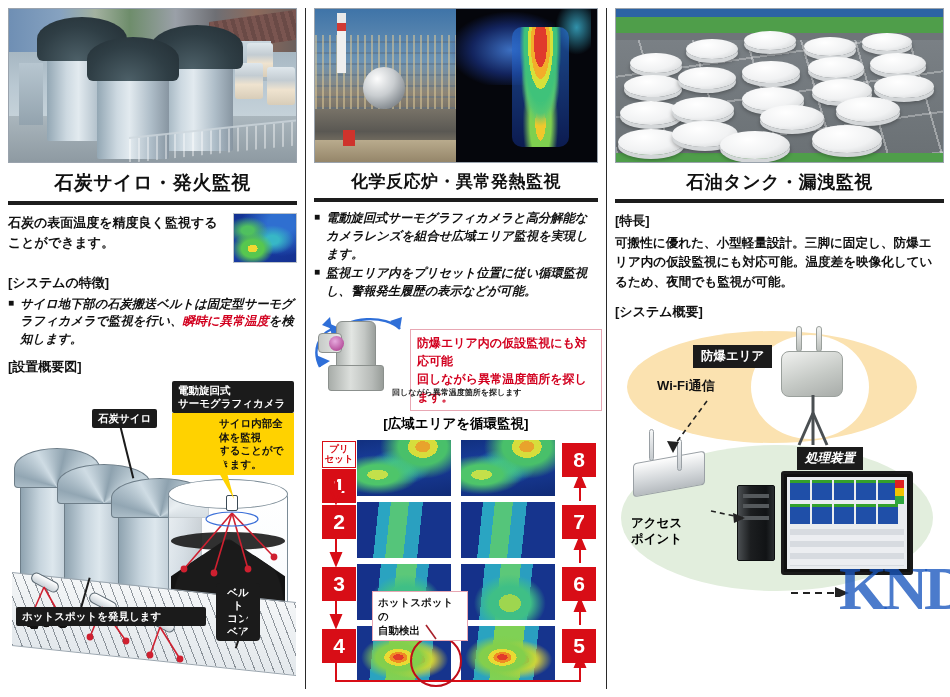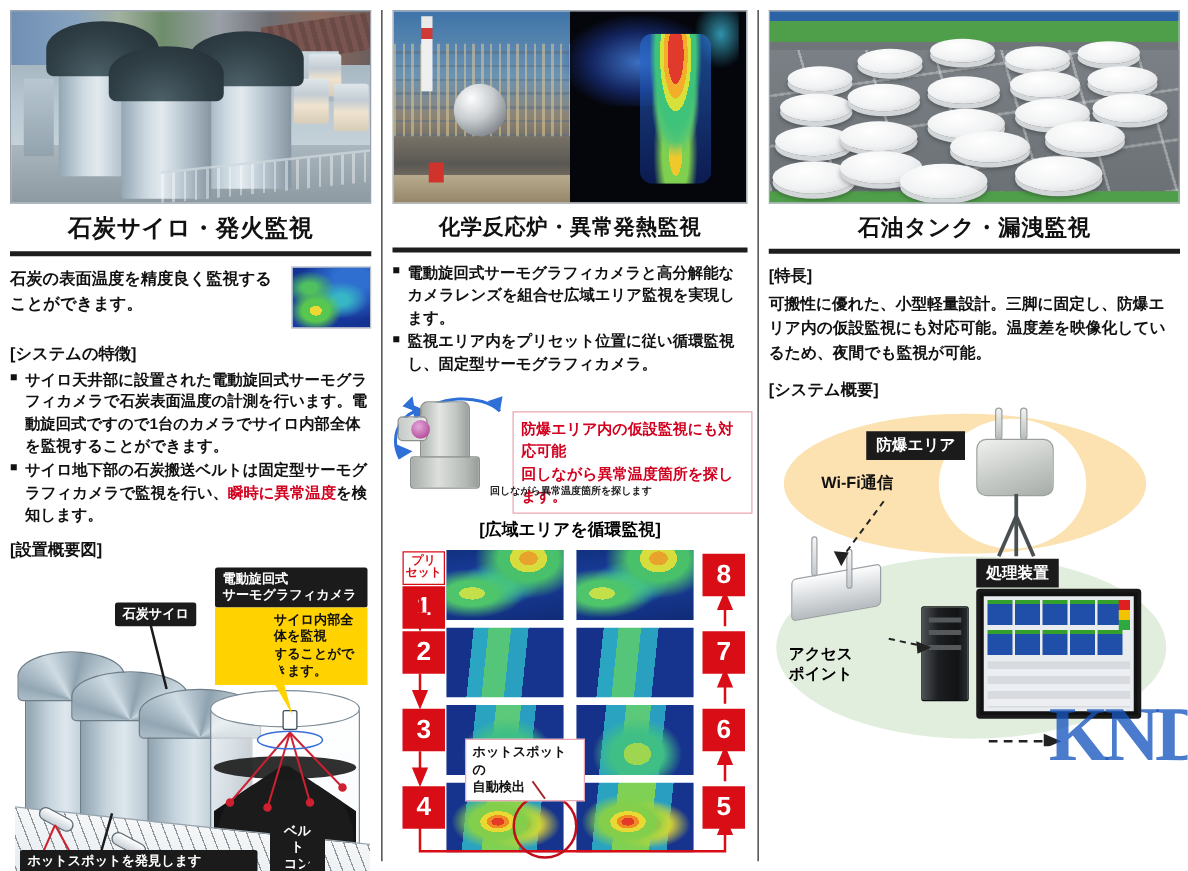--- a/index.html
+++ b/index.html
@@ -114,21 +114,21 @@
     background:
       radial-gradient(ellipse at 30% 72%, #f0d832 0 8%, #57c74f 8% 18%, rgba(20,40,140,0) 34%),
       radial-gradient(ellipse at 22% 34%, #4fc05f 0 9%, rgba(20,40,140,0) 30%),
       radial-gradient(ellipse at 62% 54%, #37b7c6 0 12%, rgba(20,40,140,0) 40%),
       radial-gradient(ellipse at 76% 20%, #2f6fd0 0 20%, rgba(20,40,140,0) 60%),
       linear-gradient(150deg,#123191,#1a3fa8 45%,#14308f 100%);
   }
   .sub-h { font-weight:bold; font-size:13px; margin:10px 0 3px 0; color:#111; }
   ul.bl { list-style:none; margin:0; padding:0; }
   ul.bl li { font-size:12.3px; line-height:1.46; font-weight:bold; color:#111;
-    padding-left:12px; position:relative; margin-bottom:1px; text-indent:0; }
+    padding-left:12px; position:relative; margin-bottom:1px; text-indent:0;font-style:italic; }
   ul.bl li:before { content:"■"; position:absolute; left:0; top:0; font-size:10px; }
   .red { color:#d2001f; }
 
   
   .diag-label { font-weight:bold; font-size:13px; margin:8px 0 2px 0; }
   .diagram1 { position:relative; width:289px; height:292px; }
   .dsilo { position:absolute; border-radius:2px;
     background:linear-gradient(90deg,#8fa3b0 0%,#c6d4dd 26%,#dde7ed 44%,#a8b8c4 78%,#7e8d99 100%);
     border:1px solid #6d7d88; }
   .dsilo .cone { position:absolute; left:-10%; top:-36px; width:120%; height:40px;
@@ -291,21 +291,20 @@
     <div class="rule"></div>
 
     <div class="body-text">
       <div class="lead">
         <p>石炭の表面温度を精度良く監視することができます。</p>
         <div class="thermo-mini"></div>
       </div>
 
       <div class="sub-h">[システムの特徴]</div>
       <ul class="bl">
-        <li>サイロ天井部に設置された電動旋回式サーモグラフィカメラで石炭表面温度の計測を行います。電動旋回式ですので1台のカメラでサイロ内部全体を監視することができます。</li>
         <li><span>サイロ地下部の石炭搬送ベルトは固定型サーモグラフィカメラで監視を行い、</span><span class="red">瞬時に異常温度</span><span>を検知します。</span></li>
       </ul>
 
       <div class="diag-label">[設置概要図]</div>
     </div>
 
     <div class="diagram1">
 
       <div class="dsilo" id="ds1">
           <div class="cone"></div>
@@ -405,21 +404,21 @@
         <div class="vessel"></div>
       </div>
     </div>
 
     <div class="sec-title t-2">化学反応炉・異常発熱監視</div>
     <div class="rule"></div>
 
     <div class="body-text">
       <ul class="bl">
         <li>電動旋回式サーモグラフィカメラと高分解能なカメラレンズを組合せ広域エリア監視を実現します。</li>
-        <li>監視エリア内をプリセット位置に従い循環監視し、固定型サーモグラフィカメラ。</li>
+        <li>監視エリア内をプリセット位置に従い循環監視し、警報発生履歴の表示などが可能。</li>
       </ul>
     </div>
 
     <div class="cam-area">
       <svg class="arrow-svg" width="290" height="106">
         <g fill="none" stroke="#2f6fd8" stroke-width="2.4">
           <path d="M18 28 C 34 8, 72 8, 86 22"></path>
           <path d="M6 60 C -2 44, 4 28, 18 22"></path>
         </g>
         <polygon points="86,22 76,14 88,10" fill="#2f6fd8"></polygon>
@@ -574,21 +573,21 @@
           <line x1="176" y1="268" x2="226" y2="268"></line>
         </g>
         <polygon points="234,268 220,262 220,274" fill="#222"></polygon>
       </svg>
 
       <div class="pc">
         <div class="slot" style="top:8px;"></div>
         <div class="slot" style="top:18px;"></div>
         <div class="slot" style="top:30px;"></div>
       </div>
-      <div class="tag-dark" style="left:166px; top:122px;">処理装置</div>
+      <div class="tag-dark" style="left:182px; top:122px;font-style:italic;">処理装置</div>
       <div class="monitor">
         <div class="screen">
           <div class="row1">
             <div class="tile"></div>
             <div class="tile"></div>
             <div class="tile"></div>
             <div class="tile"></div>
             <div class="tile"></div>
           </div>
           <div class="row2">

